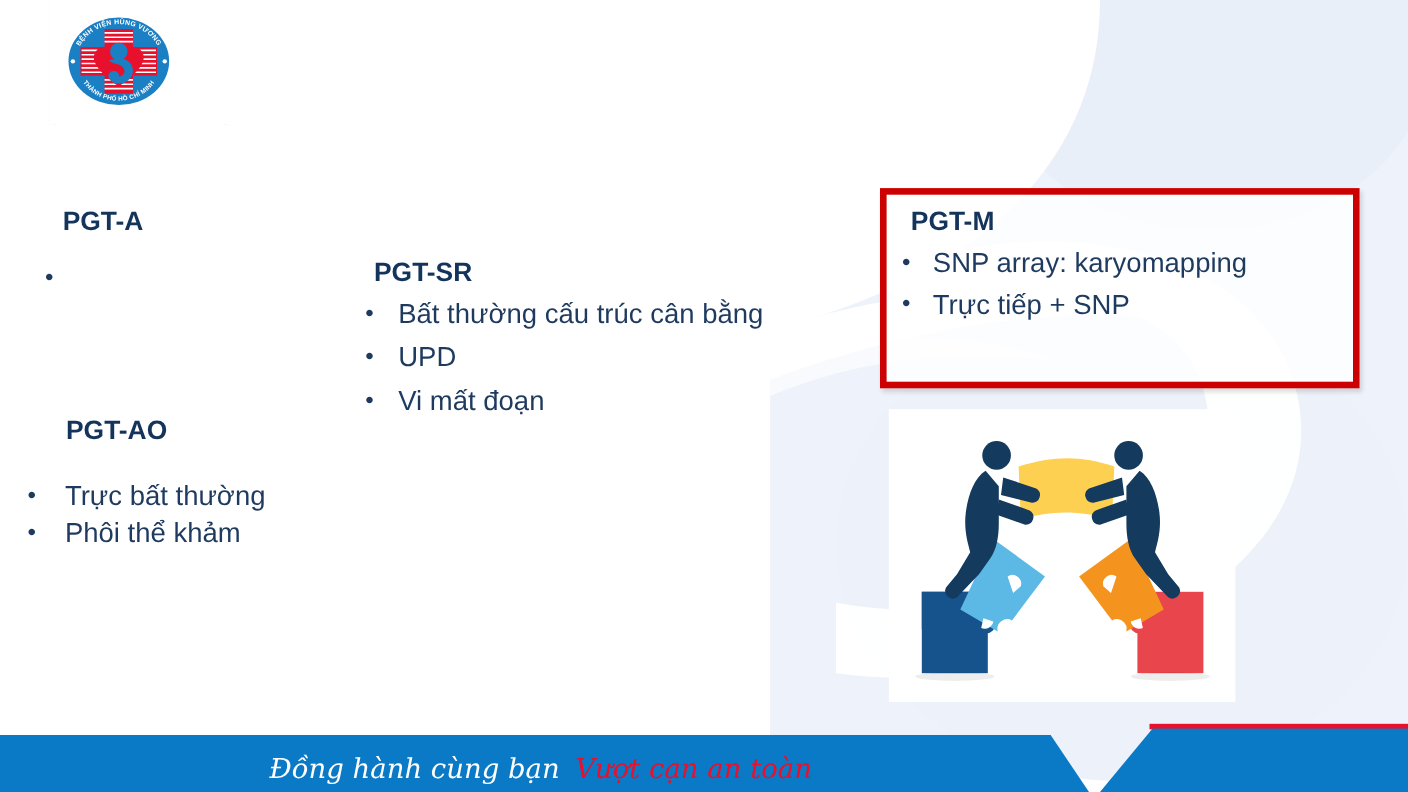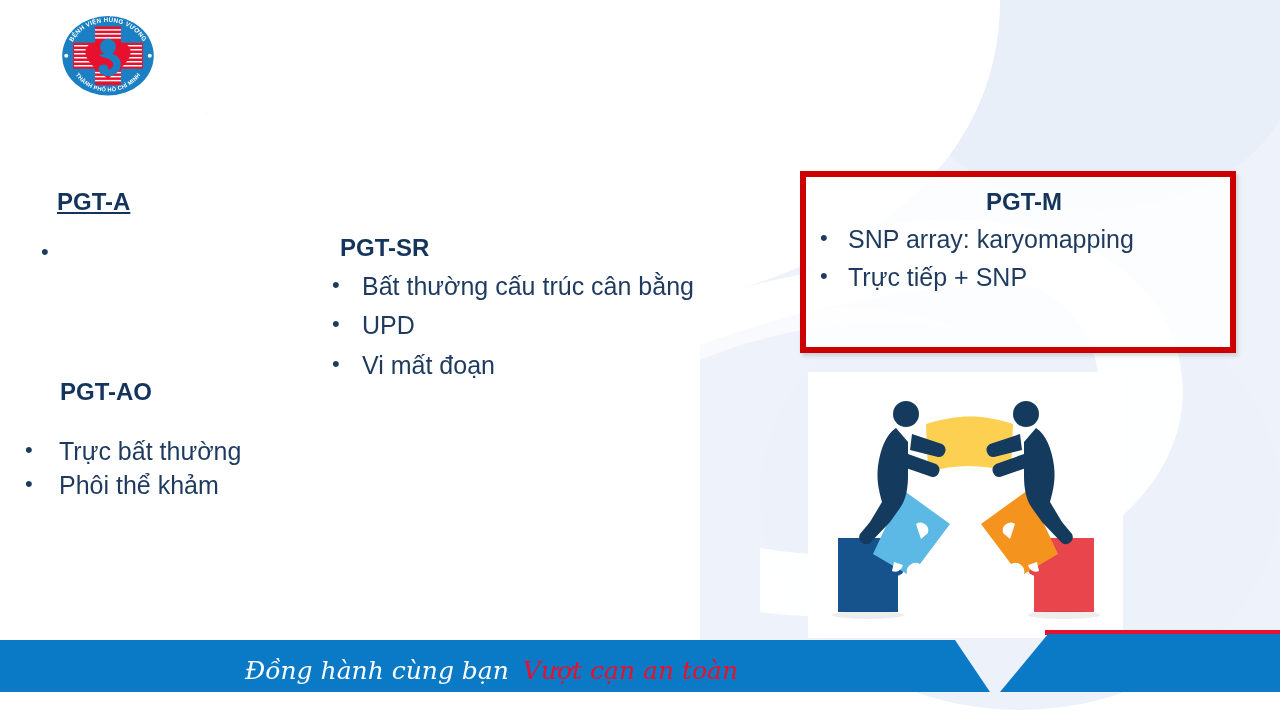--- a/index.html
+++ b/index.html
@@ -106,21 +106,21 @@
     flex: 0 0 auto;
     width: 22px;
     font-size: 22px;
     line-height: 1.45;
     color: #1e3a5f;
   }
   .bullet-text { flex: 1 1 auto; }
 
   
   #pgt-a-block { position: absolute; left: 35px; top: 188px; width: 290px; }
-  #pgt-a-block .blk-head { padding-left: 22px; text-decoration: underline; }
+  #pgt-a-block .blk-head { padding-left: 22px; }
   #pgt-a-block .bullets { margin-top: 20px; }
   #pgt-a-block .bullet-row { padding-left: 6px; }
   #pgt-a-block .bullet-dot { width: 32px; }
 
   
   #pgt-ao-block { position: absolute; left: 25px; top: 378px; width: 320px; }
   #pgt-ao-block .blk-head { padding-left: 35px; }
   #pgt-ao-block .bullets { margin-top: 28px; }
   #pgt-ao-block .bullet-dot { width: 34px; }
 
@@ -137,37 +137,37 @@
     left: 800px;
     top: 171px;
     width: 436px;
     height: 182px;
     border: 6px solid #cc0000;
     background: rgba(255,255,255,0.82);
     box-sizing: border-box;
     box-shadow: 2px 3px 4px rgba(0,0,0,0.14);
   }
   #pgt-m-box .inner { padding: 11px 10px 0 14px; }
-  #pgt-m-box .blk-head { padding-left: 8px; text-align: center; }
+  #pgt-m-box .blk-head { padding-left: 8px; }
   #pgt-m-box .bullets { margin-top: 6px; }
   #pgt-m-box .bullet-dot { width: 28px; }
   #pgt-m-box .bullet-row { margin-bottom: 4px; }
 
   
   #illustration-card {
     position: absolute;
     left: 808px;
     top: 372px;
     width: 315px;
     height: 266px;
     background: #ffffff;
   }
 
   
-  #footer { position: absolute; left: 0; top: 612px; width: 1132px; height: 80px; }
+  #footer { position: absolute; left: 0; top: 640px; width: 1132px; height: 80px; }
   .footer-bar-main {
     position: absolute;
     left: 0;
     top: 28px;
     width: 990px;
     height: 52px;
     background: #0a79c6;
     clip-path: polygon(0 0, 955px 0, 990px 52px, 0 52px);
     border-top-right-radius: 0;
   }

